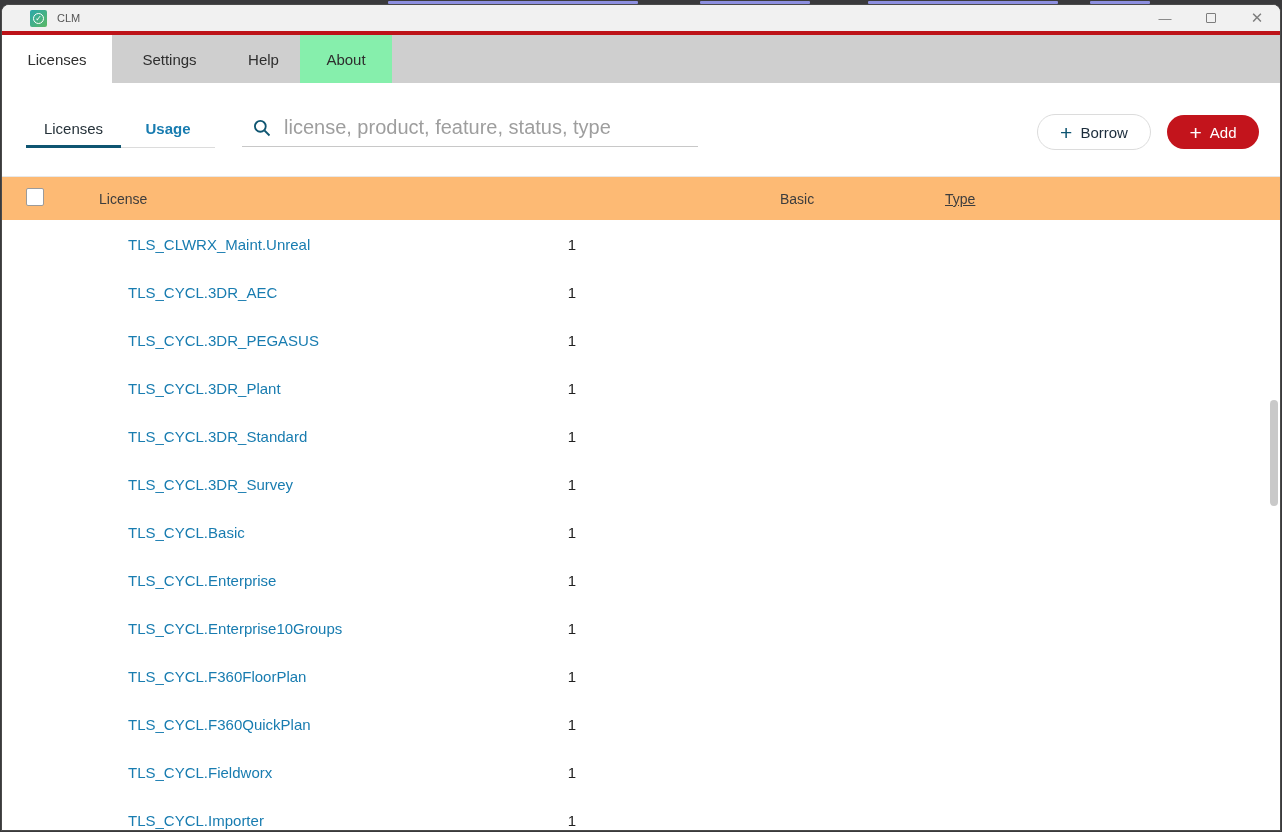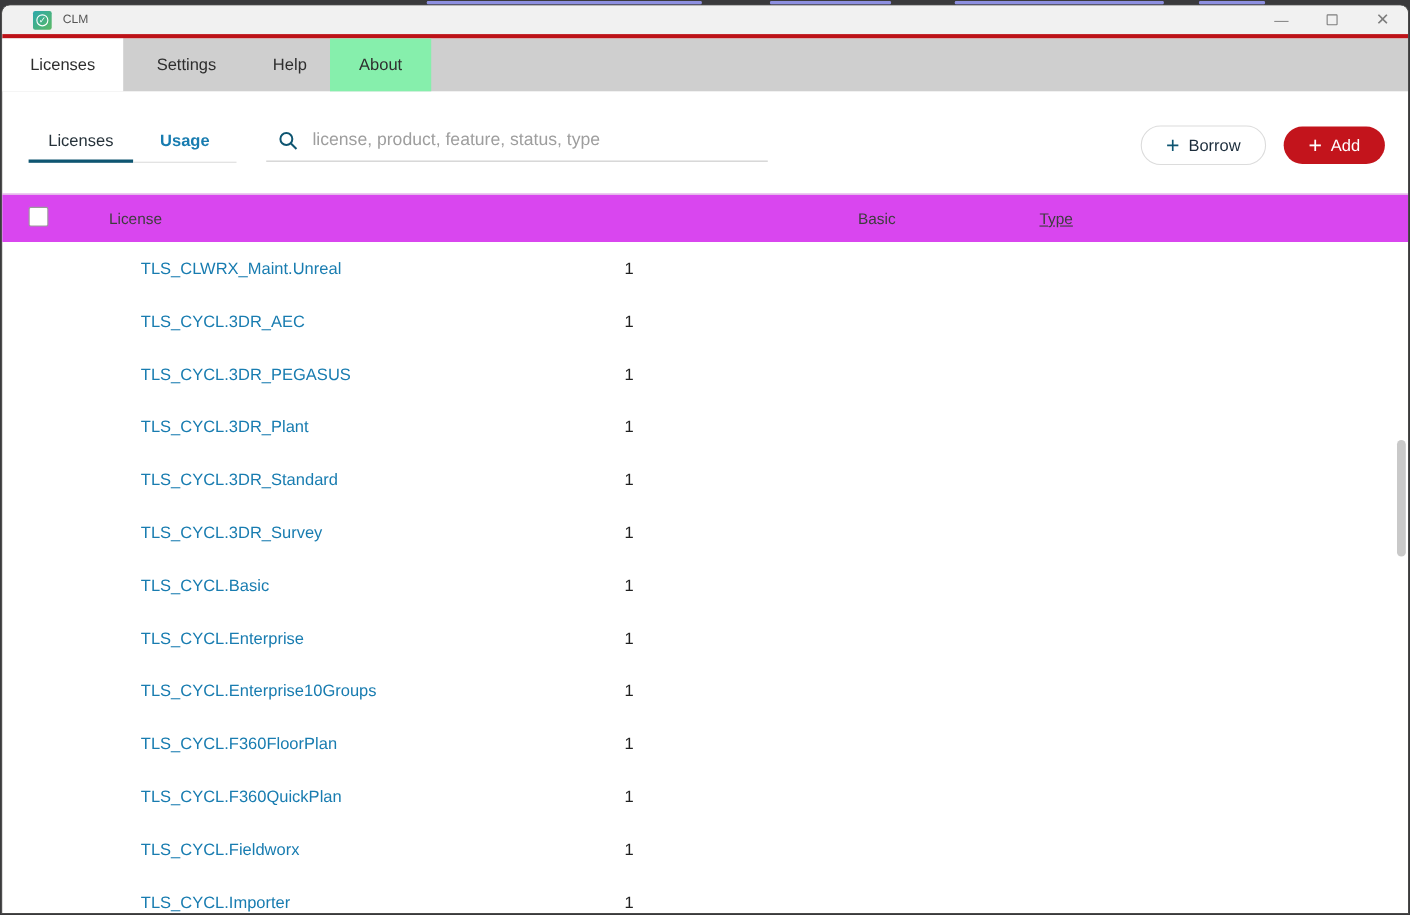--- a/index.html
+++ b/index.html
@@ -41,33 +41,33 @@
   
   .subtabs { position:absolute; top:103px; left:24px; height:40px; display:flex; }
   .subtab { width:95px; text-align:center; font-size:15px; padding-top:12px; height:40px; }
   .subtab.active { color:#26323a; border-bottom:3px solid #0e5571; }
   .subtab.inactive { color:#187cb0; border-bottom:1px solid #dcdcdc;font-weight:bold; }
 
   .search-wrap { position:absolute; top:104px; left:240px; width:456px; height:38px;
     border-bottom:1px solid #c8c8c8; display:flex; align-items:center; }
   .search-wrap svg { flex:0 0 auto; margin:0 12px 0 10px; }
   .search-input { border:none; outline:none; background:transparent; flex:1;
-    font-size:16px; color:#a16207; font-family:"Liberation Sans",sans-serif; }
+    font-size:20px; color:#a16207; font-family:"Liberation Sans",sans-serif; }
   .search-input::placeholder { color:#9e9e9e; opacity:1; }
 
   .btn { position:absolute; display:flex; align-items:center; justify-content:center;
     border-radius:18px; font-size:15px; cursor:default; }
   .btn .plus { font-size:21px; font-weight:300; margin-right:8px; line-height:1; }
   .btn-borrow { top:109px; left:1035px; width:114px; height:36px; background:#ffffff;
     border:1px solid #dcdcdc; color:#1c2d3c; }
   .btn-borrow .plus { color:#0e5571; }
   .btn-add { top:110px; left:1165px; width:92px; height:34px; color:#ffffff; border:none; }
 
   
-  .thead { position:absolute; top:171px; left:0; right:0; height:44px; background:#d946ef;
+  .thead { position:absolute; top:171px; left:0; right:0; height:44px; background:#fdba74;
     border-top:1px solid #e8e8e8; }
   .thead .col { position:absolute; top:0; height:44px; display:flex; align-items:center;
     font-size:14px; color:#3d3d3d; }
   .checkbox { position:absolute; left:24px; top:11px; width:18px; height:18px;
     background:#ffffff; border:1px solid #9b9b9b; border-radius:2px; }
   .col-license { left:97px; }
   .col-status { left:778px; }
   .col-type { left:943px;text-decoration:underline; }
 
   .rows { position:absolute; top:215px; left:0; right:0; bottom:0; overflow:hidden; }

